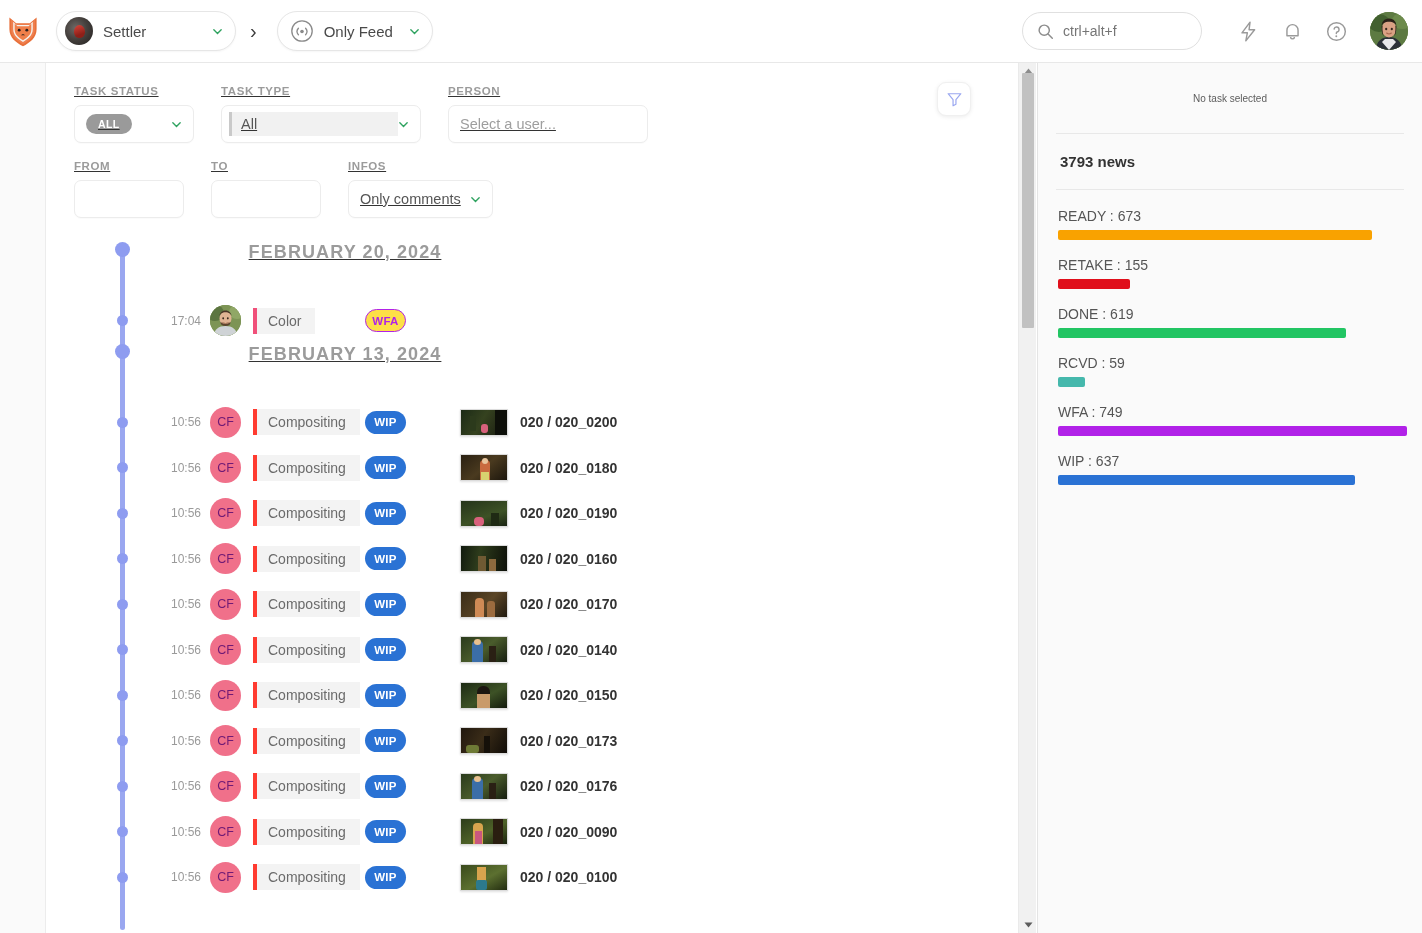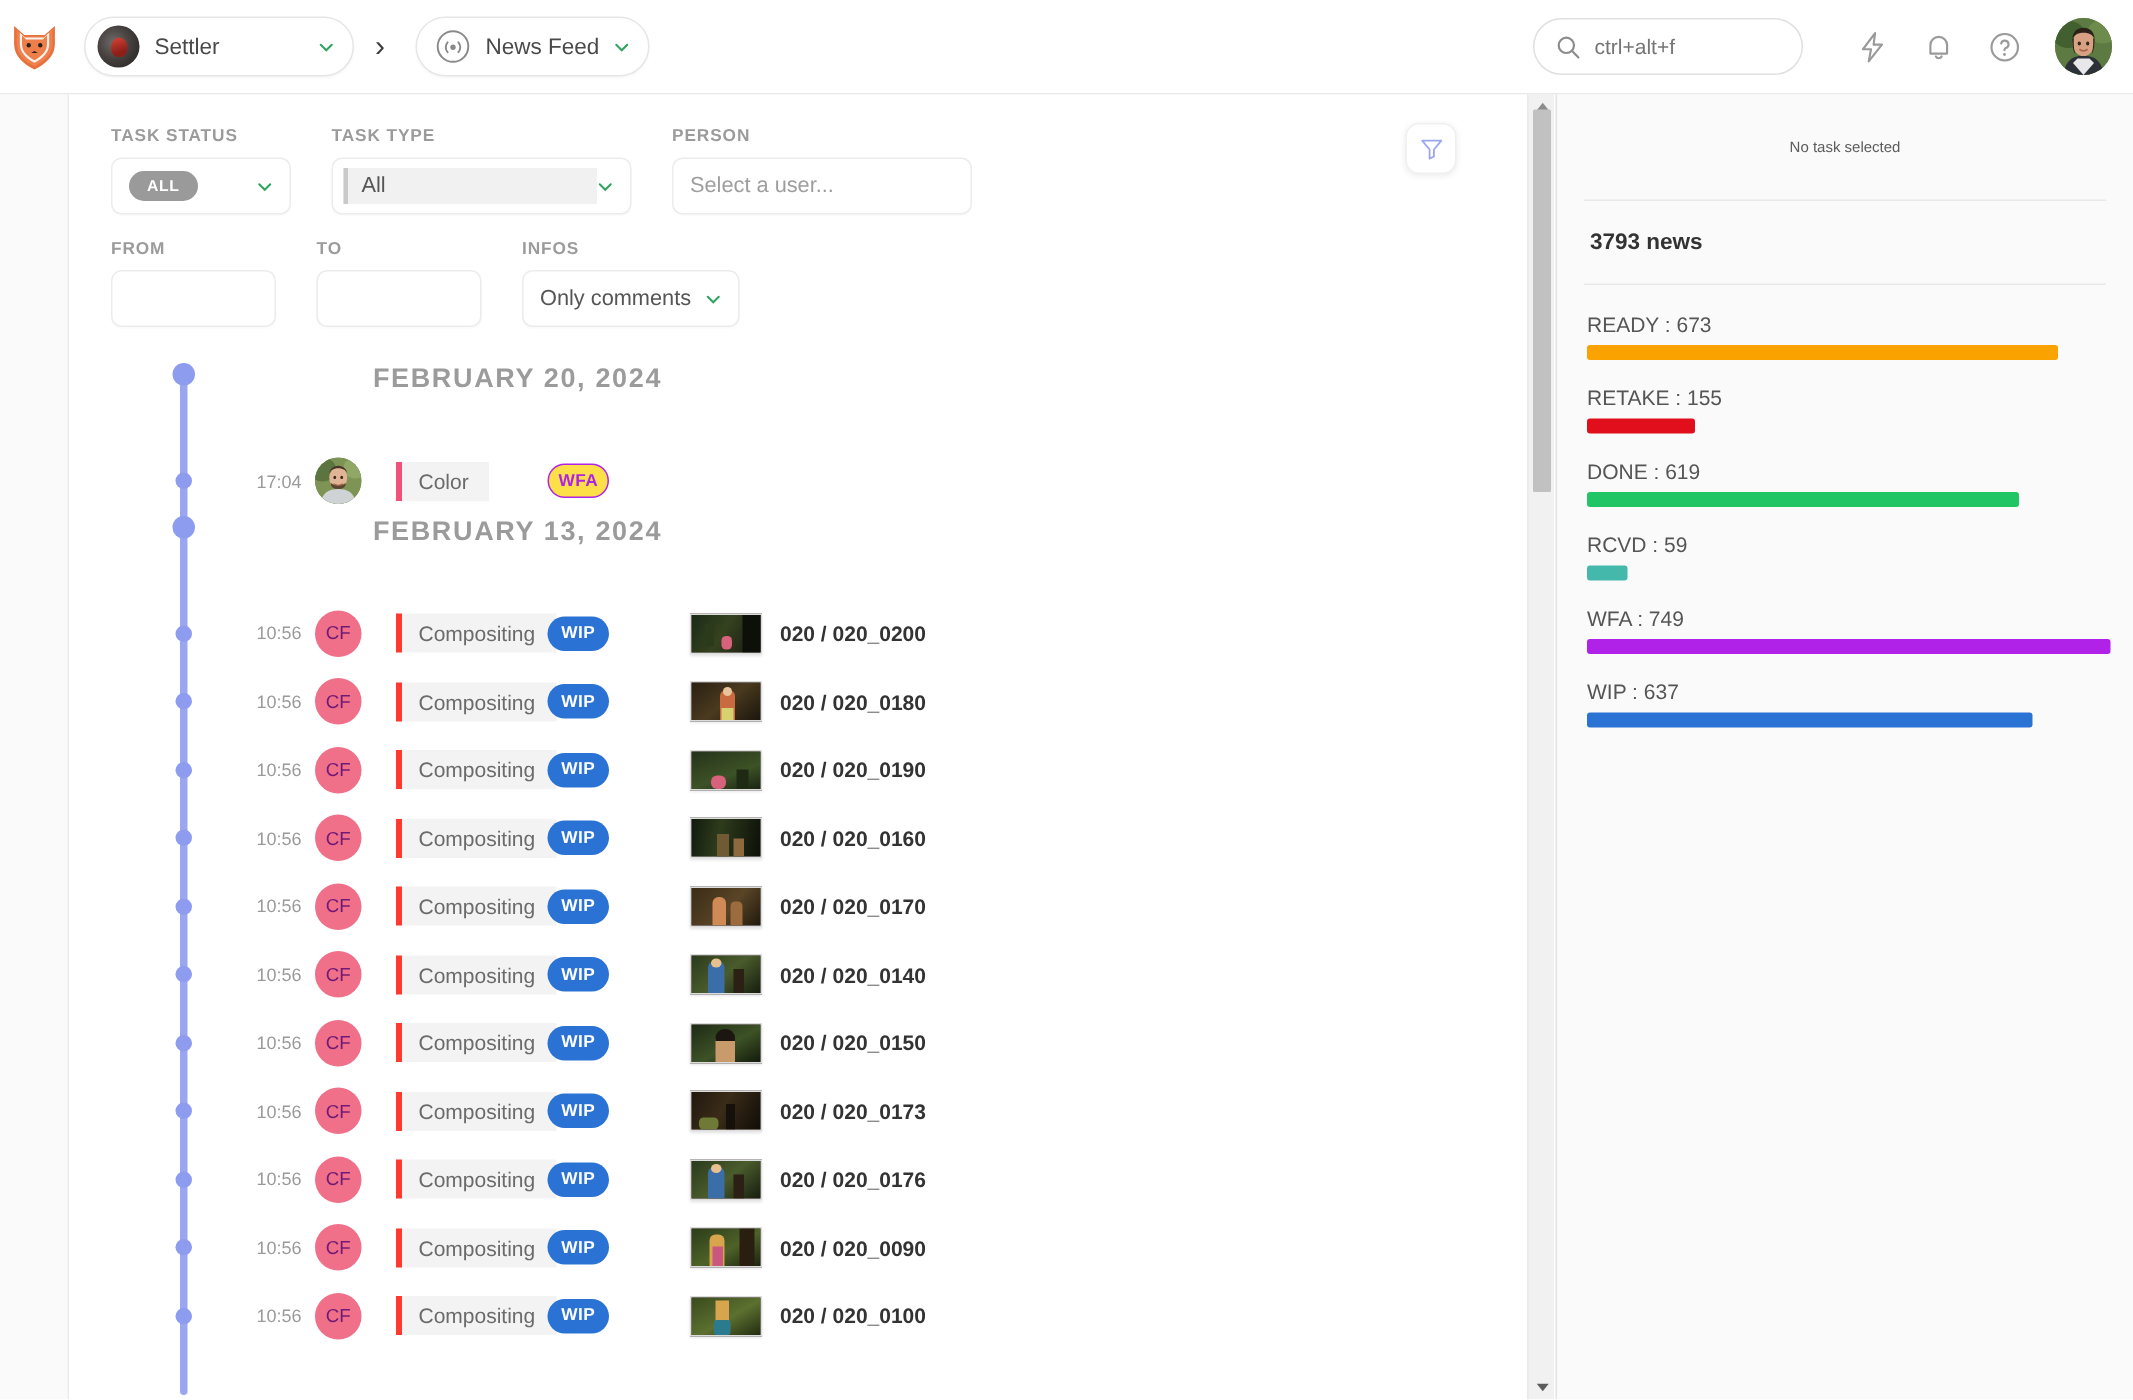--- a/index.html
+++ b/index.html
@@ -79,21 +79,21 @@
 
   
   .left-rail {
     position: absolute; top: 63px; left: 0; width: 46px; height: 870px;
     background: #fafafa; border-right: 1px solid #ececec;
   }
 
   
   .main {
     position: absolute; top: 63px; left: 47px; width: 971px; height: 870px;
-    background: #fff; overflow: hidden;
+    background: #fff; overflow: hidden; text-decoration: underline;
   }
 
   
   .filters { position: relative; padding: 22px 0 0 27px; }
   .frow { display: flex; align-items: flex-start; }
   .fgroup { margin-right: 27px; }
   .flabel {
     font-size: 11.5px; letter-spacing: .6px; font-weight: bold; color: #9b9b9b;
     text-transform: uppercase; margin-bottom: 8px;
   }
@@ -153,21 +153,21 @@
     position: absolute; left: 120px; width: 34px; text-align: right;
     font-size: 12px; color: #9a9a9a;
   }
   .avatar {
     position: absolute; left: 163px; width: 31px; height: 31px; border-radius: 50%;
     display: flex; align-items: center; justify-content: center;
     font-size: 12.5px; color: #701a75; overflow: hidden;
   }
   .avatar.photo { background: #6f8a4e; }
   .tasktype {
-    position: absolute; left: 217px; height: 26px; display: flex; align-items: center;
+    position: absolute; left: 206px; height: 26px; display: flex; align-items: center;
     background: #f3f3f3; padding: 0 14px 0 0;
   }
   .tasktype .bar { width: 4px; height: 26px; flex: none; margin-right: 11px; }
   .tasktype span { font-size: 14px; color: #6b6b6b; white-space: nowrap; }
   .statbadge {
     position: absolute; left: 318px; height: 23px; min-width: 41px;
     border-radius: 12px; display: flex; align-items: center; justify-content: center;
     font-size: 11.5px; font-weight: bold; letter-spacing: .3px;
   }
   .statbadge.solid { color: #fff; }
@@ -250,21 +250,21 @@
 
     <div class="crumb-arrow">›</div>
 
     <div class="pill-select feed">
       <svg class="antenna-icon" viewBox="0 0 24 24">
         <circle cx="12" cy="12" r="10.2" fill="none" stroke="#8a8a8a" stroke-width="1.3"></circle>
         <circle cx="12" cy="12.5" r="1.8" fill="#8a8a8a"></circle>
         <path d="M8.4 9.2 a5 5 0 0 0 0 6.6" fill="none" stroke="#8a8a8a" stroke-width="1.3" stroke-linecap="round"></path>
         <path d="M15.6 9.2 a5 5 0 0 1 0 6.6" fill="none" stroke="#8a8a8a" stroke-width="1.3" stroke-linecap="round"></path>
       </svg>
-      <div class="pill-label">News Feed</div>
+      <div class="pill-label">Only Feed</div>
       <svg class="chev" viewBox="0 0 12 12">
         <path d="M2 4.2 L6 8.2 L10 4.2" fill="none" stroke="#2fa360" stroke-width="1.5" stroke-linecap="round"></path>
       </svg>
     </div>
 
     <div class="topbar-right">
       <div class="searchbox">
         <svg width="17" height="17" viewBox="0 0 20 20">
           <circle cx="8.5" cy="8.5" r="6" fill="none" stroke="#8c8c8c" stroke-width="1.7"></circle>
           <path d="M13 13 L18 18" stroke="#8c8c8c" stroke-width="1.7" stroke-linecap="round"></path>

